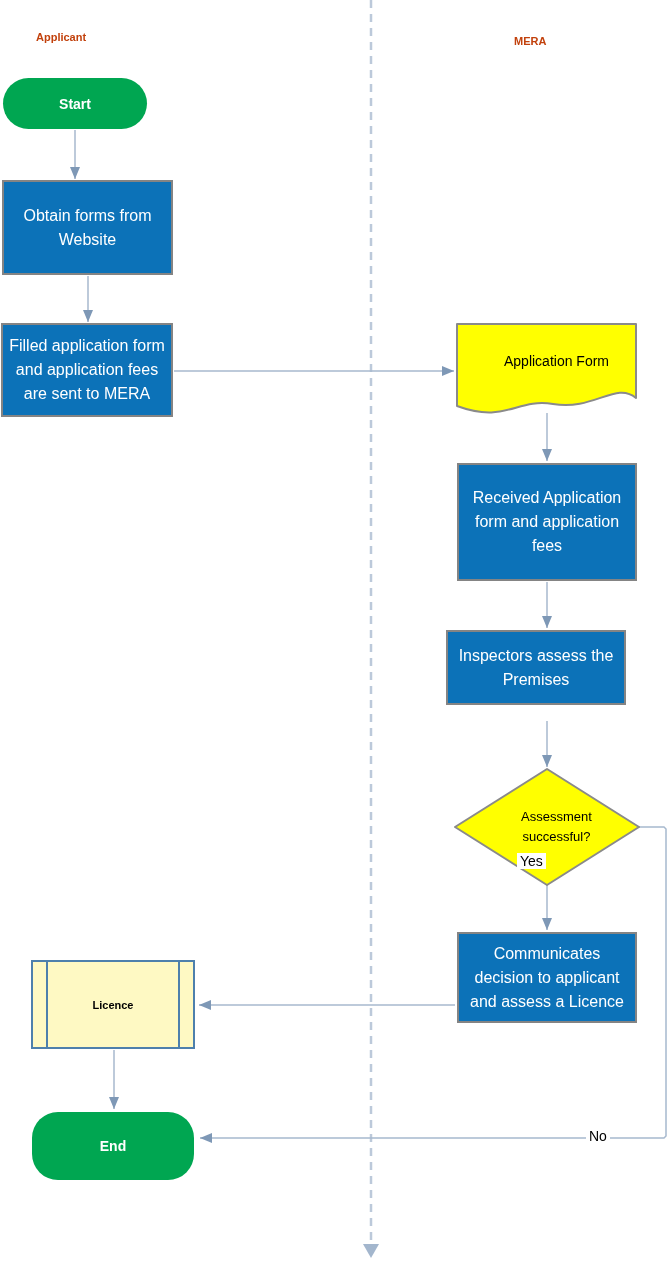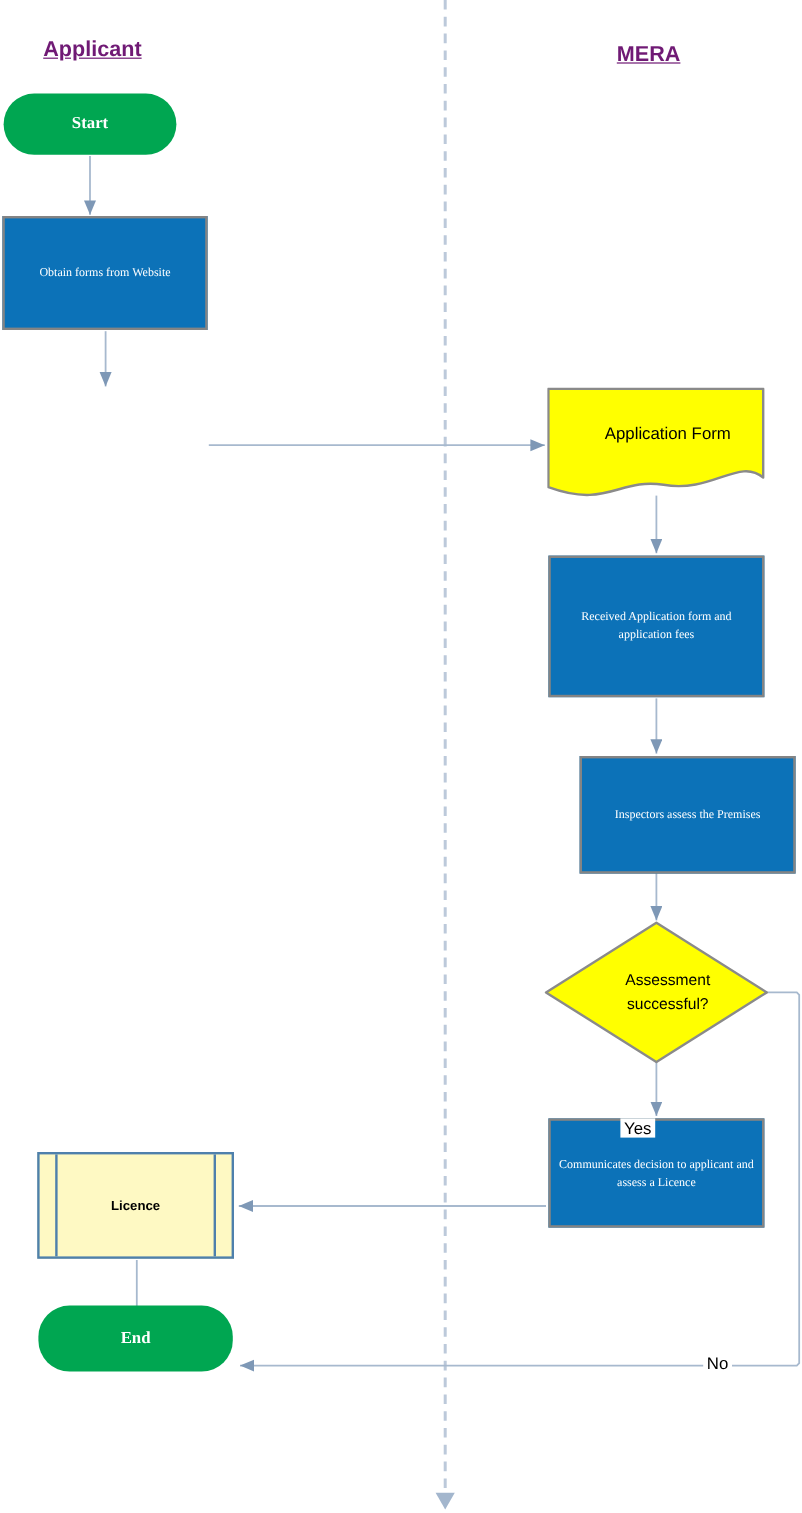--- a/index.html
+++ b/index.html
@@ -1,29 +1,28 @@
 <!DOCTYPE html>
 <html><head>
 <meta charset="utf-8">
 <style>
   html,body{margin:0;padding:0;background:#ffffff;}
   #canvas{
     position:relative;width:668px;height:1261px;background:#ffffff;
     font-family:"Liberation Sans",sans-serif;overflow:hidden;
   }
   #connectors{position:absolute;left:0;top:0;width:668px;height:1261px;z-index:1;}
-  .node{position:absolute;z-index:2;box-sizing:border-box;display:flex;align-items:center;justify-content:center;text-align:center;font-family:Liberation Serif, serif;}
+  .node{position:absolute;z-index:2;box-sizing:border-box;display:flex;align-items:center;justify-content:center;text-align:center;}
   .lane-heading{
-    position:absolute;z-index:2;font-size:18px;font-weight:bold;color:#701a75;
+    position:absolute;z-index:2;font-size:11px;font-weight:bold;color:#c2410c;
     white-space:nowrap;
-    text-decoration:underline;
   }
   .process{
     background:#0C72B8;border:2px solid #848484;color:#ffffff;
-    font-size:10px;line-height:1.5;padding:4px 4px;
+    font-size:16px;line-height:1.5;padding:4px 4px;
   }
   .terminator{
     background:#00A651;color:#ffffff;font-size:14px;font-weight:bold;
     border-radius:26px;
   }
   .shape-wrap{position:absolute;z-index:2;}
   .shape-wrap svg{display:block;}
   .shape-label{
     position:absolute;left:0;right:0;display:flex;align-items:center;justify-content:center;
     text-align:center;color:#000000;padding-left:19px;
@@ -84,48 +83,49 @@
     <line x1="114" y1="1050" x2="114" y2="1109" stroke="#A7B9CE" stroke-width="1.5" marker-end="url(#arrow)"></line>
   </svg>
 
   <div class="lane-heading" style="left:36px;top:31px;">Applicant</div>
   <div class="lane-heading" style="left:514px;top:35px;">MERA</div>
 
   <div class="node terminator" style="left:3px;top:78px;width:144px;height:51px;">Start</div>
 
   <div class="node process" style="left:2px;top:180px;width:171px;height:95px;">Obtain forms from Website</div>
 
+  <div class="node process" style="left:1px;top:323px;width:172px;height:94px;">Filled application form and application fees are sent to MERA</div>
 
   <div class="shape-wrap" style="left:456px;top:323px;width:182px;height:96px;">
     <svg width="182" height="96" viewBox="0 0 182 96" xmlns="http://www.w3.org/2000/svg">
       <path d="M1,1 L180,1 L180,75 C160,58 138,88 97,81 C60,75 50,101 1,83 Z" fill="#FFFF00" stroke="#8A8A8A" stroke-width="2" stroke-linejoin="round"></path>
     </svg>
     <div class="shape-label doc-label">Application Form</div>
   </div>
 
   <div class="node process" style="left:457px;top:463px;width:180px;height:118px;">Received Application form and application fees</div>
 
-  <div class="node process" style="left:483px;top:630px;width:180px;height:98px;">Inspectors assess the Premises</div>
+  <div class="node process" style="left:446px;top:630px;width:180px;height:75px;">Inspectors assess the Premises</div>
 
   <div class="shape-wrap" style="left:452px;top:766px;width:190px;height:122px;">
     <svg width="190" height="122" viewBox="0 0 190 122" xmlns="http://www.w3.org/2000/svg">
       <polygon points="95,3 187,61 95,119 3,61" fill="#FFFF00" stroke="#8A8A8A" stroke-width="2" stroke-linejoin="round"></polygon>
     </svg>
     <div class="shape-label diamond-label">
       <span>Assessment successful?</span>
     </div>
   </div>
 
-  <div class="edge-label" style="left:517px;top:932px;">Yes</div>
+  <div class="edge-label" style="left:517px;top:853px;">Yes</div>
 
   <div class="node process" style="left:457px;top:932px;width:180px;height:91px;">Communicates decision to applicant and assess a Licence</div>
 
   <div class="predefined" style="left:31px;top:960px;width:164px;height:89px;">
     <div class="inner-line inner-left"></div>
     <div class="inner-line inner-right"></div>
     <div class="pp-label">Licence</div>
   </div>
 
   <div class="edge-label" style="left:586px;top:1128px;">No</div>
 
-  <div class="node terminator" style="left:32px;top:1088px;width:162px;height:55px;">End</div>
+  <div class="node terminator" style="left:32px;top:1112px;width:162px;height:68px;">End</div>
 
 </div>
 
 </body></html>

